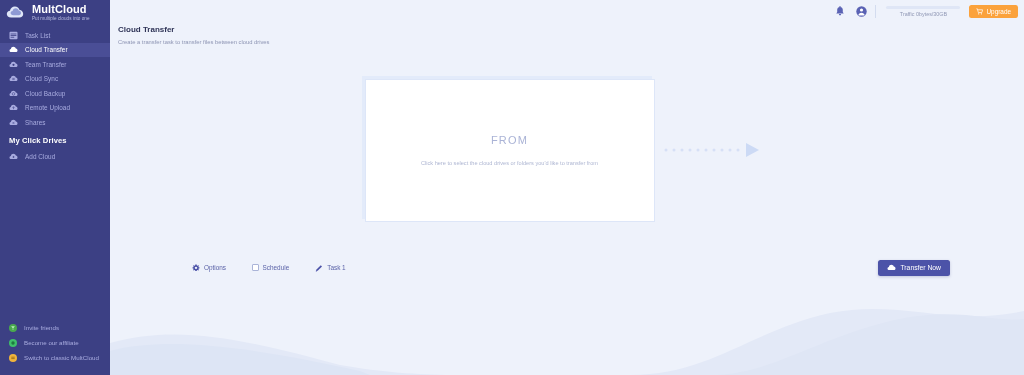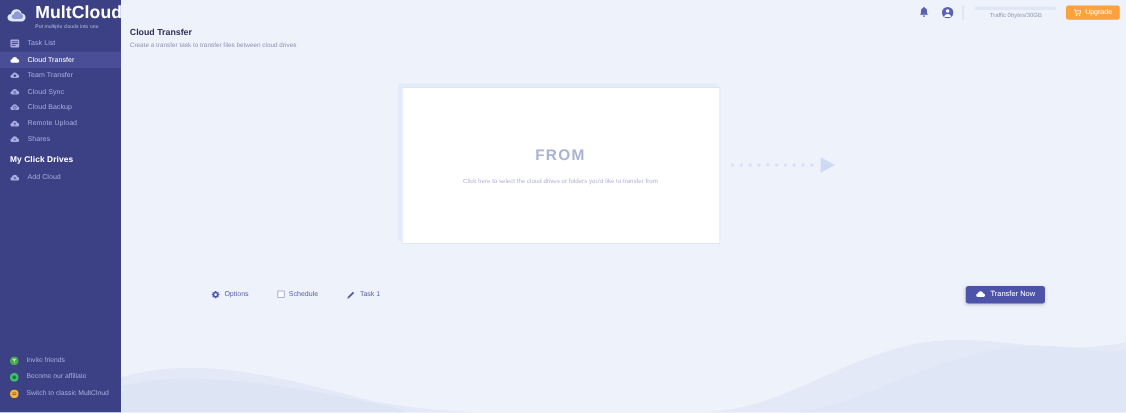--- a/index.html
+++ b/index.html
@@ -20,21 +20,21 @@
   }
   .brand {
     display: flex; align-items: center;
     padding: 4px 5px 6px 6px;
     gap: 4px;
   }
   .brand-logo { width: 22px; height: 18px; position: relative; flex: 0 0 22px; }
   .brand-logo svg { display: block; }
   .brand-text { display: flex; flex-direction: column; line-height: 1; }
   .brand-name {
-    font-size: 16px; font-weight: bold; color: #ffffff;
+    font-size: 11px; font-weight: bold; color: #ffffff;
     letter-spacing: 0.1px;
   }
   .brand-tag {
     font-size: 4.6px; color: #b9bce0; margin-top: 2px;
     letter-spacing: 0.05px;
   }
 
   .nav-section {
     font-size: 7.6px; font-weight: bold; color: #ffffff;
     padding: 6px 0 5px 9px;
@@ -125,21 +125,21 @@
   .drop-panel {
     width: 290px; height: 143px;
     background: #ffffff;
     border: 1px solid #dde6f8;
     box-shadow: -3px -3px 0 0 #e3ebfa;
     display: flex; flex-direction: column;
     align-items: center; justify-content: center;
     cursor: pointer;
   }
   .panel-title {
-    font-size: 14px; color: #aab3d6; letter-spacing: 1.2px; font-weight: bold;
+    font-size: 11px; color: #aab3d6; letter-spacing: 1.2px; font-weight: normal;
   }
   .panel-hint {
     font-size: 5.6px; color: #aeb6d2; margin-top: 14px;
   }
   .connector {
     width: 115px; height: 20px;
     display: flex; align-items: center; justify-content: center;
   }
 
   

